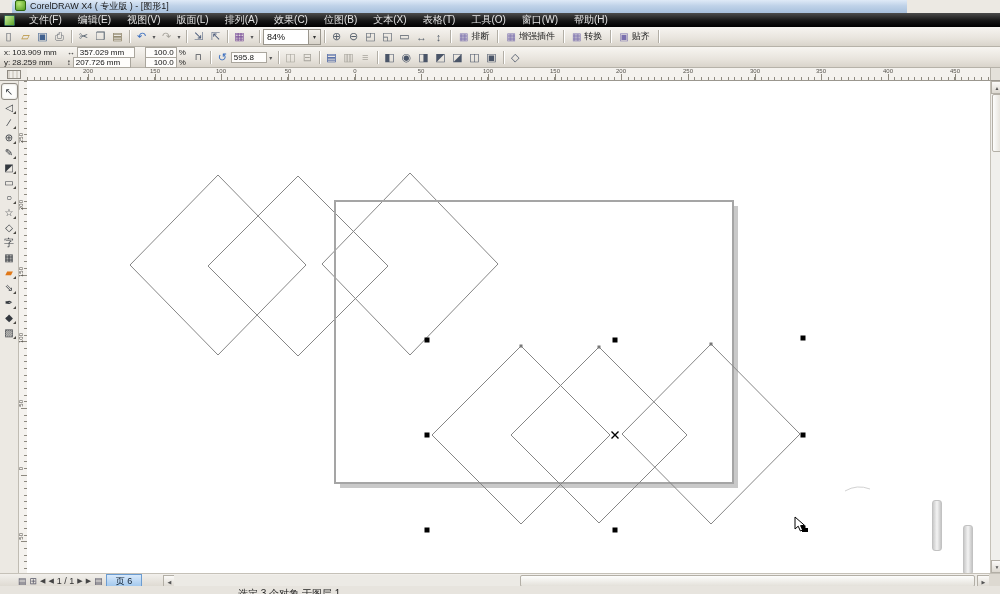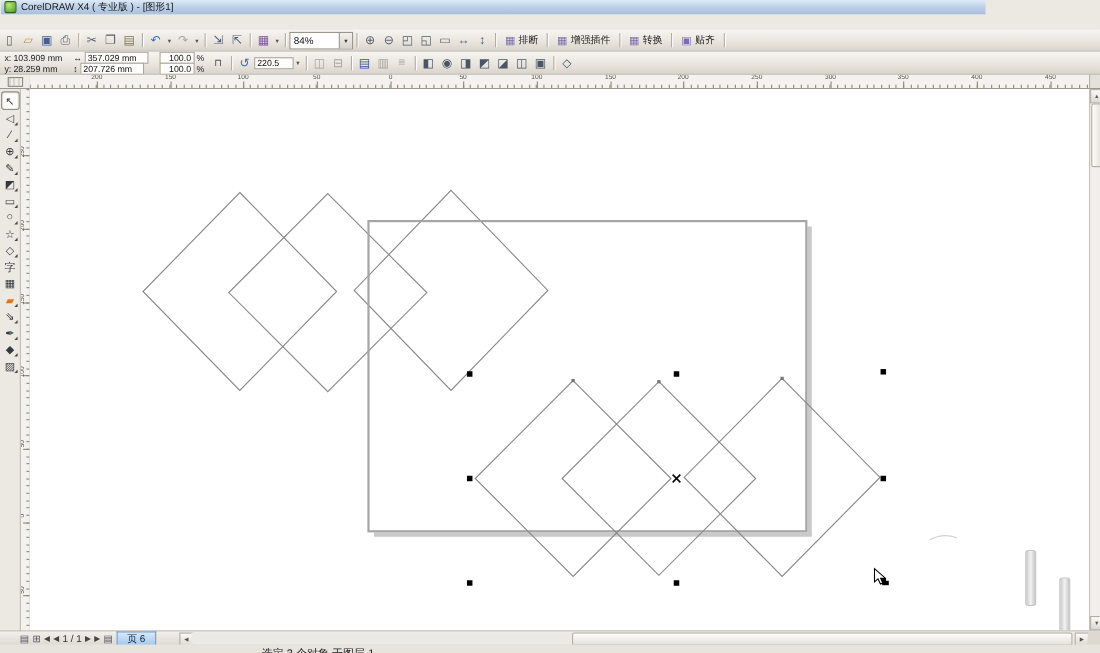--- a/index.html
+++ b/index.html
@@ -1,22 +1,22 @@
 <!DOCTYPE html>
 <html><head>
 <meta charset="utf-8">
 <style>
   html,body{margin:0;padding:0;background:#888;}
   #app{position:relative;width:1000px;height:594px;overflow:hidden;
        font-family:"Liberation Sans",sans-serif;background:#ece9e3;
        -webkit-font-smoothing:antialiased;}
   
-  .titlebar{position:absolute;left:1px;top:0;width:895px;height:13px;
+  .titlebar{position:absolute;left:12px;top:0;width:895px;height:13px;
     background:linear-gradient(180deg,#dfeaf7 0%,#bfd2e8 45%,#a8c0dd 100%);
-    display:flex;align-items:center;font-size:9px;color:#1b1b1b;}
+    display:flex;align-items:flex-start;font-size:9px;color:#1b1b1b;}
   .titleicon{width:9px;height:9px;margin:0 4px 0 3px;border-radius:2px;
     background:radial-gradient(circle at 35% 30%,#b8e878,#4f9a1e);border:1px solid #2e6410;}
   
   .menubar{position:absolute;left:0;top:13px;width:1000px;height:14px;
     background:linear-gradient(180deg,#4c4c4c 0%,#161616 55%,#000 100%);
     display:flex;align-items:center;color:#e3e3e3;font-size:10px;}
   .menuicon{width:9px;height:9px;margin:0 6px 0 4px;border-radius:1px;
     background:linear-gradient(135deg,#cdeea0,#5aa428);border:1px solid #365;}
   .menu-item{padding:0 8px;height:14px;line-height:14px;cursor:default;}
   
@@ -107,20 +107,35 @@
 </head>
 <body>
 
 <div id="app">
 
   <div class="titlebar">
     <span class="titleicon"></span>
     <span>CorelDRAW X4 ( 专业版 ) - [图形1]</span>
   </div>
 
+  <div class="menubar">
+    <span class="menuicon"></span>
+  <span class="menu-item">文件(F)</span>
+      <span class="menu-item">编辑(E)</span>
+      <span class="menu-item">视图(V)</span>
+      <span class="menu-item">版面(L)</span>
+      <span class="menu-item">排列(A)</span>
+      <span class="menu-item">效果(C)</span>
+      <span class="menu-item">位图(B)</span>
+      <span class="menu-item">文本(X)</span>
+      <span class="menu-item">表格(T)</span>
+      <span class="menu-item">工具(O)</span>
+      <span class="menu-item">窗口(W)</span>
+      <span class="menu-item">帮助(H)</span>
+    </div>
 
   <div class="toolbar tb-std">
       <span class="tbi" style="color: rgb(90, 96, 106);">▯</span>
       <span class="tbi" style="color: rgb(184, 146, 58);">▱</span>
       <span class="tbi" style="color: rgb(65, 97, 143);">▣</span>
       <span class="tbi" style="color: rgb(90, 96, 106);">⎙</span>
       <span class="sep"></span>
       <span class="tbi" style="color: rgb(85, 97, 110);">✂</span>
       <span class="tbi" style="color: rgb(85, 97, 110);">❐</span>
       <span class="tbi" style="color: rgb(122, 111, 80);">▤</span>
@@ -198,21 +213,21 @@
           <span class="plabel">%</span>
         </div>
       <div class="row2">
           <span class="pfield" style="width:26px;text-align:right;">100.0</span>
           <span class="plabel">%</span>
         </div>
     </div>
     <span class="tbi" style="margin-left:4px;font-size:9px;">⊓</span>
     <span class="sep"></span>
     <span class="tbi" style="color:#3a6ebf;">↺</span>
-    <span class="pfield" style="width:30px;">220.5</span>
+    <span class="pfield" style="width:30px;">595.8</span>
     <span class="tbi drop">▾</span>
     <span class="sep"></span>
     <span id="prop-right" style="display:flex;align-items:center;">
         <span class="tbi" style="color: rgb(167, 164, 156);">◫</span>
         <span class="tbi" style="color: rgb(167, 164, 156);">⊟</span>
         <span class="sep"></span>
         <span class="tbi" style="color: rgb(47, 79, 154);">▤</span>
         <span class="tbi" style="color: rgb(167, 164, 156);">▥</span>
         <span class="tbi" style="color: rgb(167, 164, 156);">≡</span>
         <span class="sep"></span>

